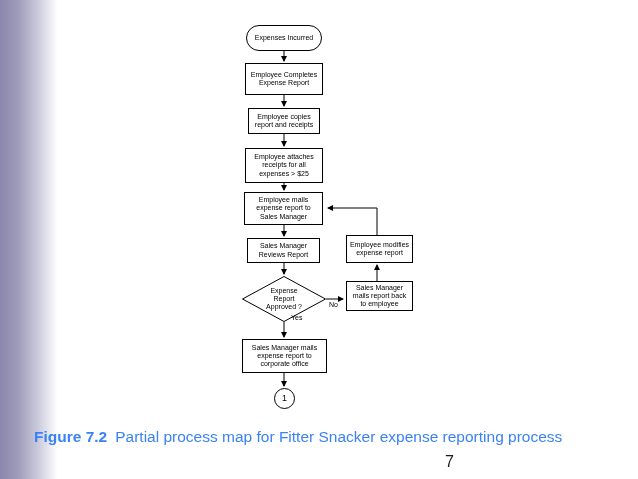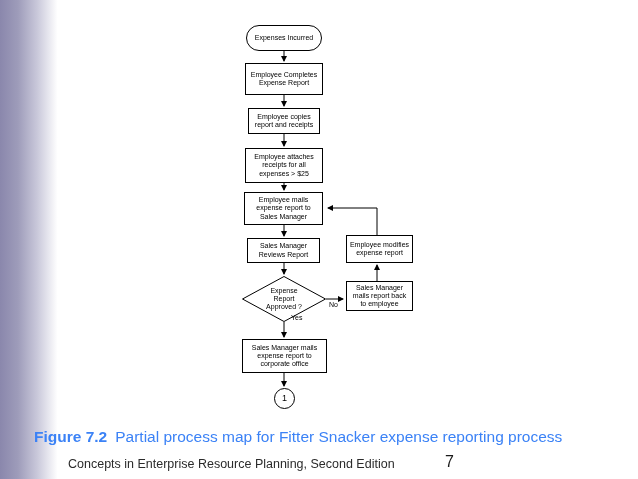--- a/index.html
+++ b/index.html
@@ -129,16 +129,15 @@
     <span>Sales Manager mails report back to employee</span>
   </div>
 
   <div class="edge-label" style="left:329px;top:301px;">No</div>
   <div class="edge-label" style="left:291px;top:314px;">Yes</div>
 
   <div class="caption">
     <span class="fig">Figure 7.2</span><span>Partial process map for Fitter Snacker expense reporting process</span>
   </div>
 
-  <div class="footer-title">Concepts in Enterprise Resource Planning, Second Edition</div>
   <div class="page-number">7</div>
 
 </div>
 
 </body></html>

